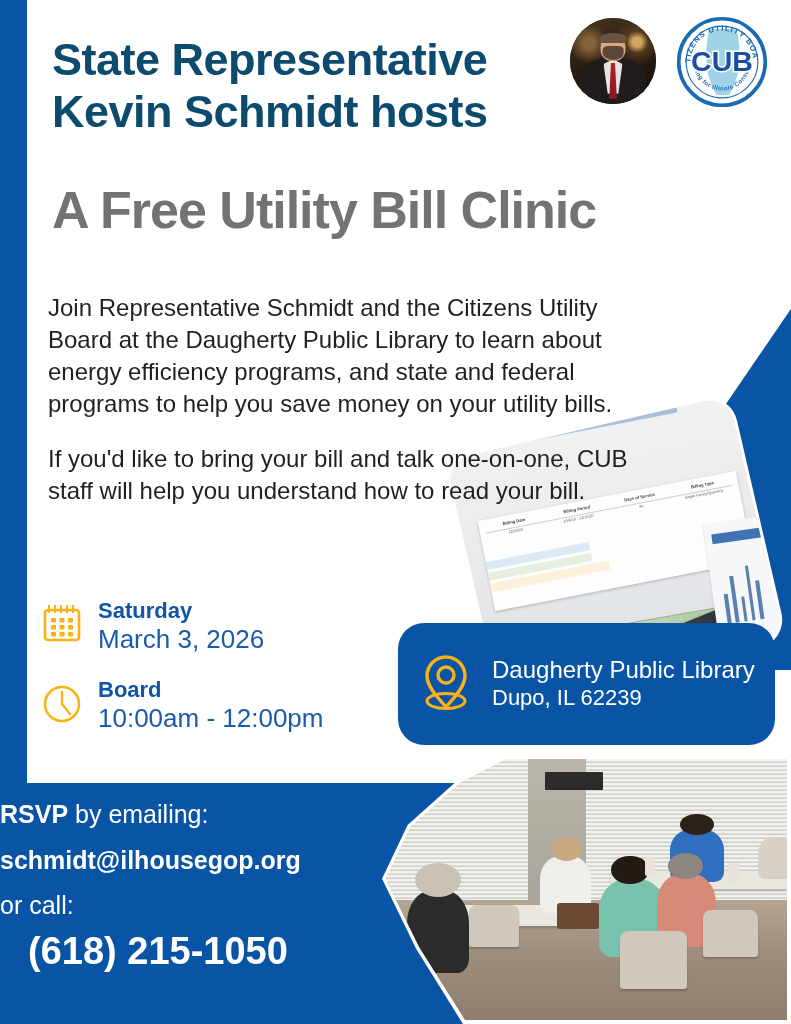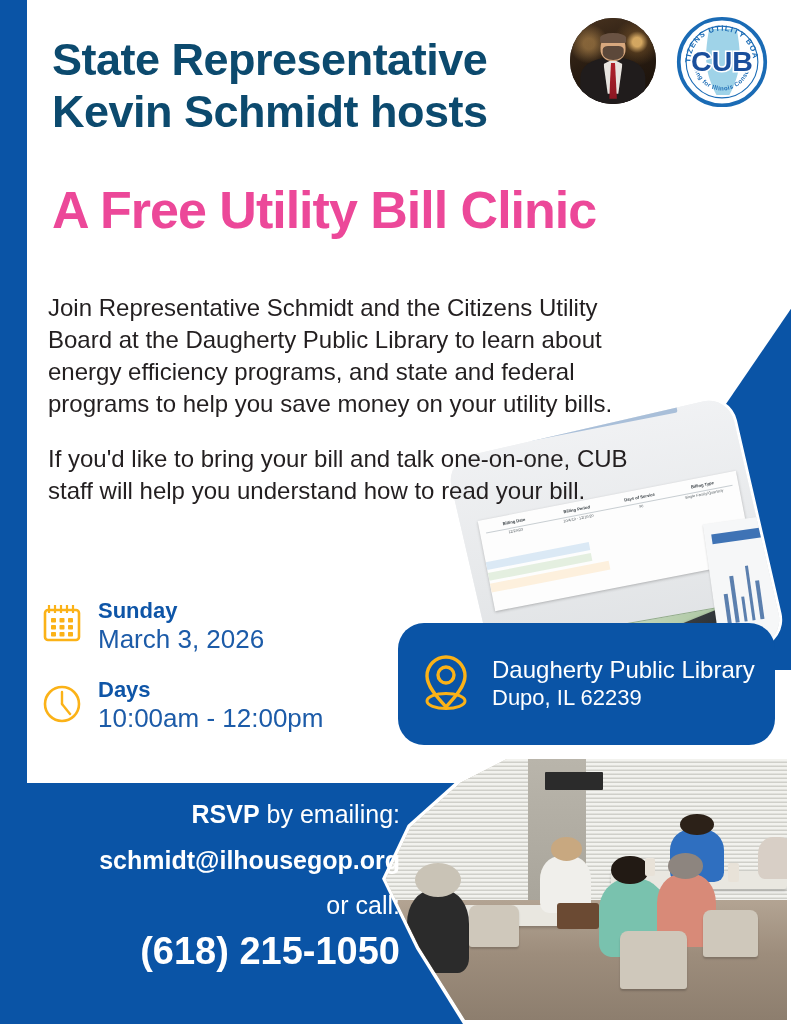--- a/index.html
+++ b/index.html
@@ -308,21 +308,21 @@
     letter-spacing: -0.5px;
     z-index: 5;
   }
   .head-blue {
     position: absolute;
     left: 52px; top: 182px;
     width: 720px;
     font-size: 52px;
     font-weight: bold;
     line-height: 1.08;
-    color: #ec4899;
+    color: #737373;
     letter-spacing: -1px;
     z-index: 5;
   }
 
   
   .body-copy {
     position: absolute;
     left: 48px; top: 292px;
     width: 600px;
     font-size: 24px;
@@ -379,21 +379,21 @@
   .loc-badge .line {
     font-size: 22px;
     line-height: 1.22;
   }
 
   
   .rsvp {
     position: absolute;
     left: 0px; top: 800px;
     width: 400px;
-    text-align: right;
+    text-align: left;
     color: #ffffff;
     z-index: 5;
   }
   .rsvp .l1 { font-size: 25px; margin-bottom: 17px; }
   .rsvp .l1 b { font-weight: bold; }
   .rsvp .l2 { font-size: 25px; font-weight: bold; margin-bottom: 16px; }
   .rsvp .l3 { font-size: 25px; margin-bottom: 10px; }
   .rsvp .l4 { font-size: 38px; font-weight: bold; padding-left: 28px; }
 
   
@@ -512,35 +512,35 @@
             <rect x="11" y="23" width="5" height="4.6" rx="0.8"></rect>
             <rect x="19.5" y="23" width="5" height="4.6" rx="0.8"></rect>
             <rect x="28" y="23" width="5" height="4.6" rx="0.8"></rect>
             <rect x="11" y="30" width="5" height="4.6" rx="0.8"></rect>
             <rect x="19.5" y="30" width="5" height="4.6" rx="0.8"></rect>
             <rect x="28" y="30" width="5" height="4.6" rx="0.8"></rect>
           </g>
         </svg>
       </span>
       <span class="txt">
-        <div class="lbl">Sunday</div>
+        <div class="lbl">Saturday</div>
         <div class="val">March 3, 2026</div>
       </span>
     </div>
 
     <div class="when-row">
       <span>
         <svg width="44" height="44" viewBox="0 0 44 44" aria-hidden="true">
           <circle cx="22" cy="23" r="17" fill="none" stroke="#fbb217" stroke-width="2.6"></circle>
           <line x1="22" y1="23" x2="22" y2="11" stroke="#fbb217" stroke-width="2.4" stroke-linecap="round"></line>
           <line x1="22" y1="23" x2="30" y2="33" stroke="#fbb217" stroke-width="2.4" stroke-linecap="round"></line>
         </svg>
       </span>
       <span class="txt">
-        <div class="lbl">Days</div>
+        <div class="lbl">Board</div>
         <div class="val">10:00am - 12:00pm</div>
       </span>
     </div>
 
   </div>
 
   <div class="loc-badge">
     <span>
       <svg width="56" height="62" viewBox="0 0 56 62" aria-hidden="true">
         <path d="M28 6 C17.5 6 9 14.5 9 25 C9 37 23 50 28 56 C33 50 47 37 47 25 C47 14.5 38.5 6 28 6 Z" fill="none" stroke="#fbb217" stroke-width="3.4" stroke-linejoin="round"></path>

